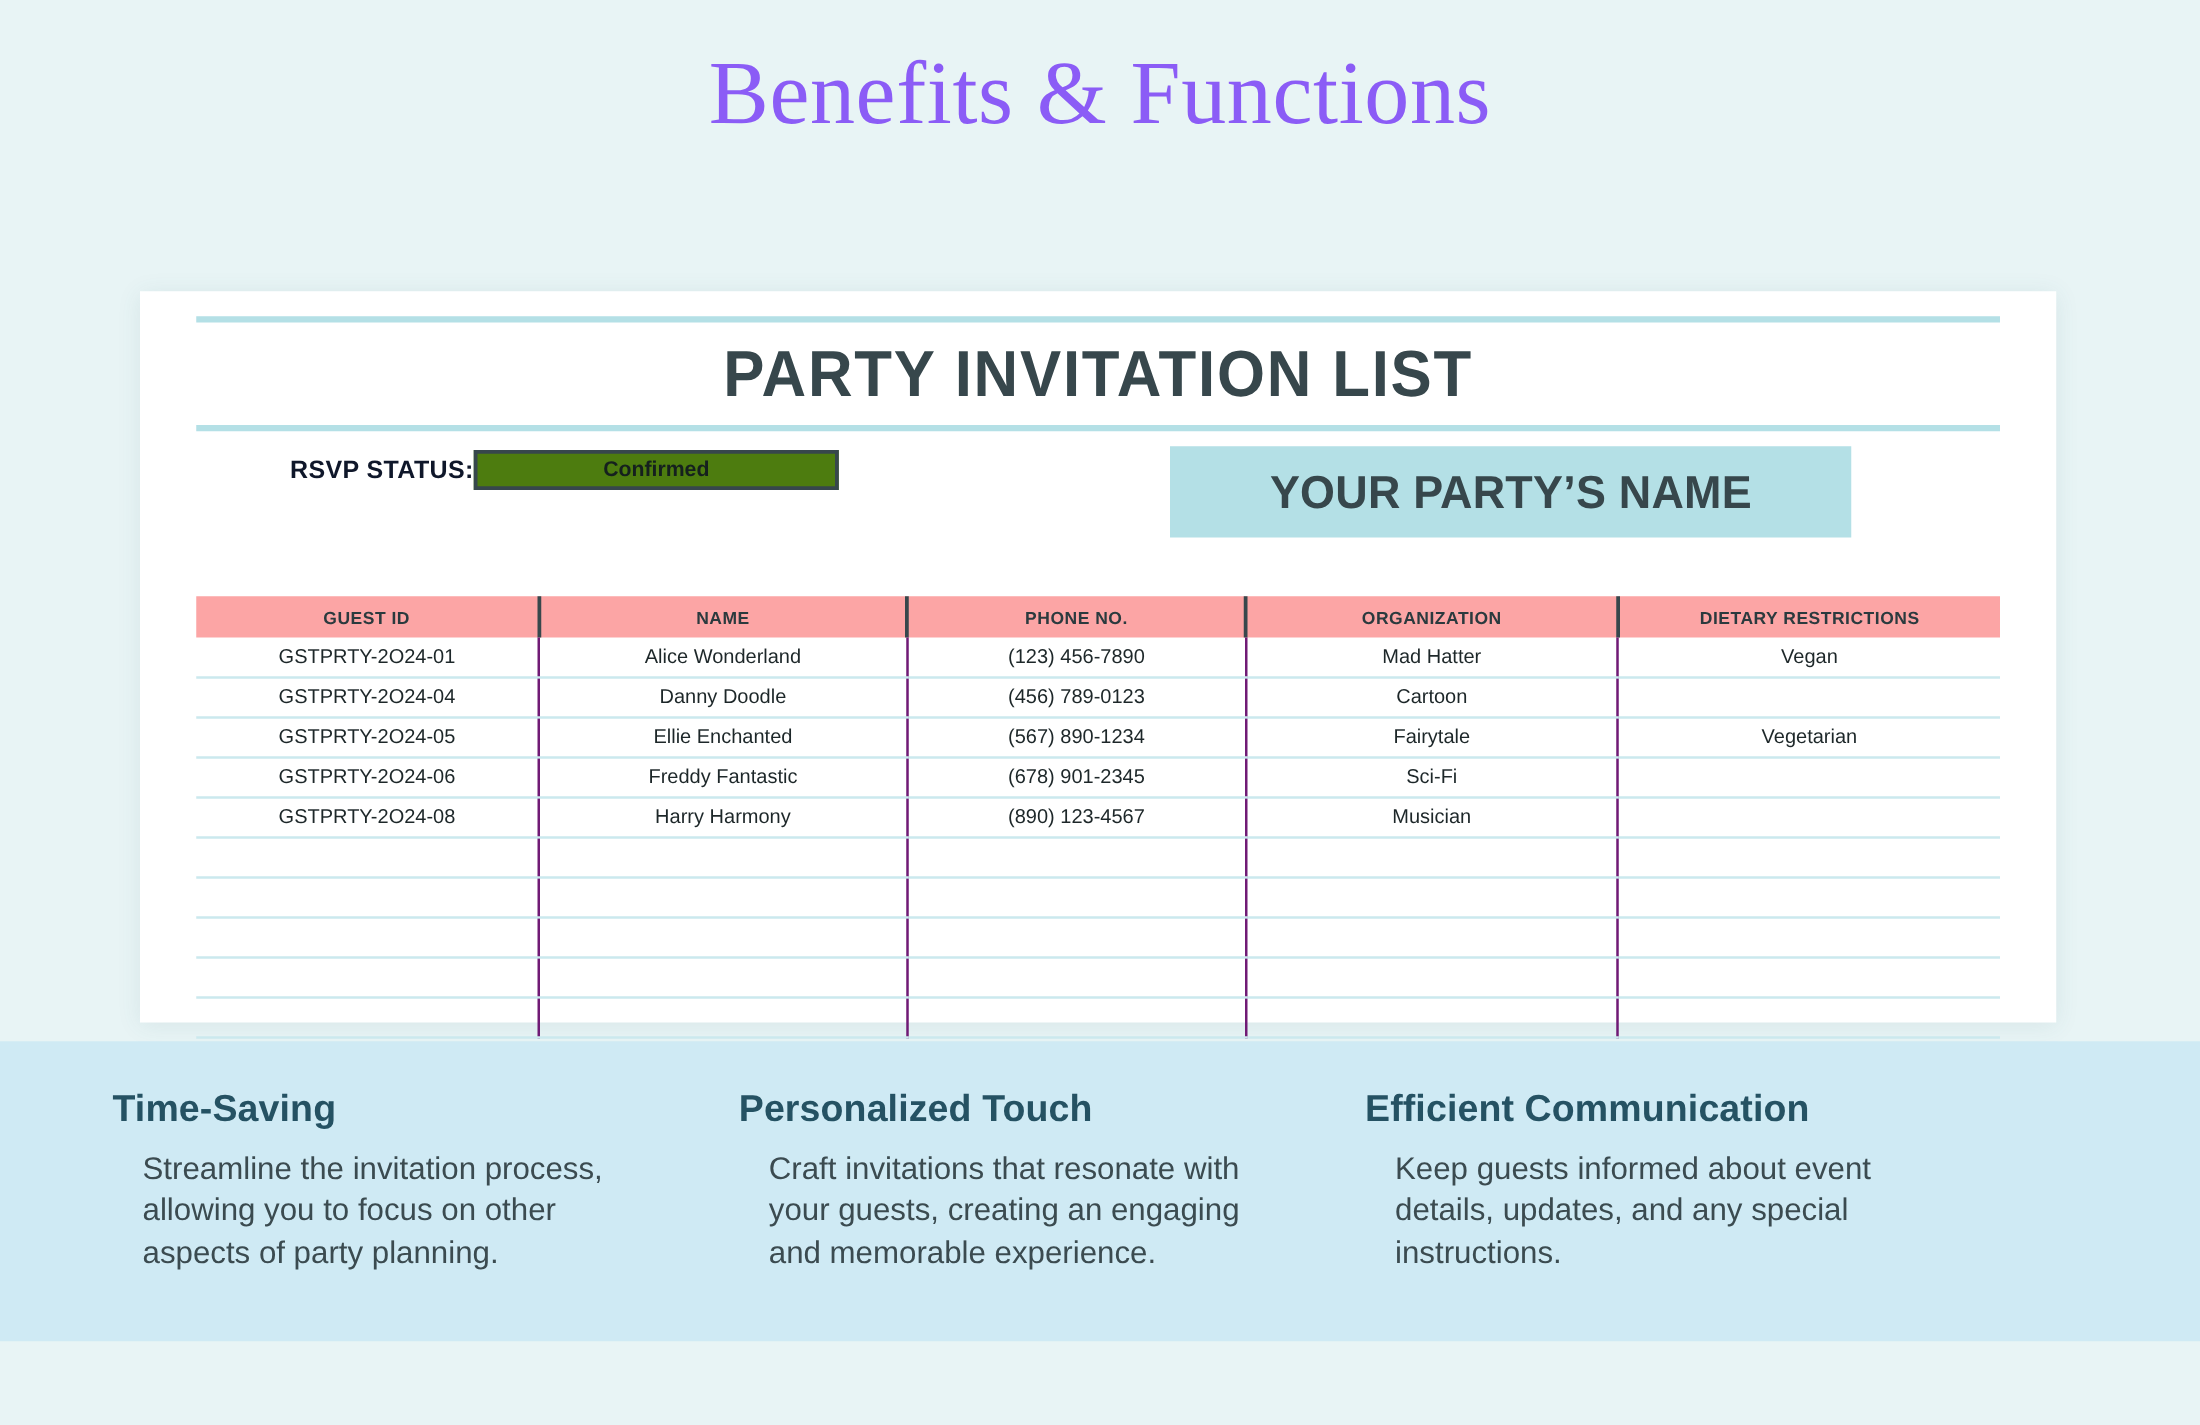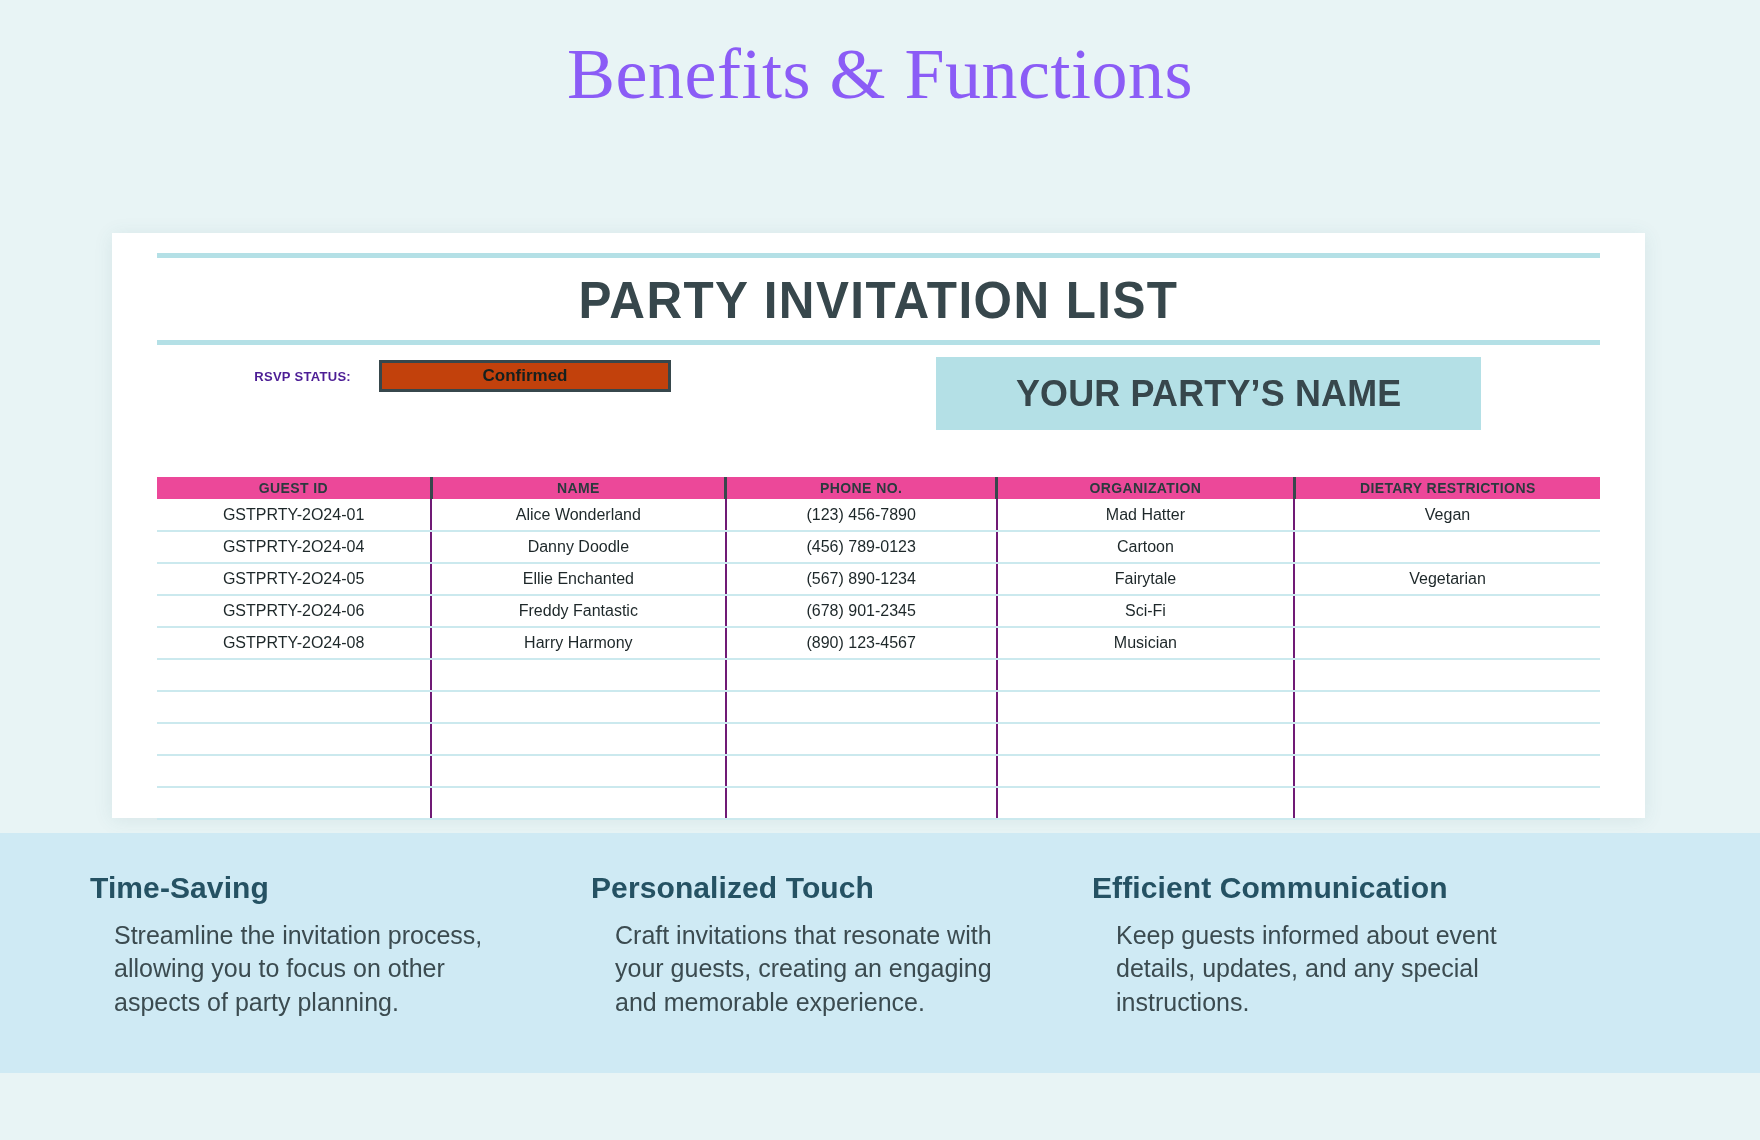--- a/index.html
+++ b/index.html
@@ -79,33 +79,32 @@
     left: 0;
     display: flex;
     align-items: center;
   }
   .meta-row.r1 { top: 3px; }
   .meta-row.r2 { top: 45px; }
 
   .meta-label {
     width: 222px;
     text-align: right;
-    padding-right: 28px;
-    font-size: 13px;
-    font-weight: bold;
-    color: #4c1d95;
+    font-size: 20px;
+    font-weight: bold;
+    color: #0f172a;
     letter-spacing: 0.3px;
     white-space: nowrap;
   }
 
   .meta-field {
     width: 292px;
     height: 32px;
     border: 3px solid #37474c;
-    background: #c2410c;
+    background: #4d7c0f;
     display: flex;
     align-items: center;
     justify-content: center;
     font-size: 17px;
     font-weight: bold;
     color: #15201e;
   }
   .meta-field.filled {
     background: #b4e0e6;
     font-size: 23px;
@@ -141,22 +140,22 @@
     table-layout: fixed;
     margin-top: 2px;
   }
   .guest-table col.c-id   { width: 19.0%; }
   .guest-table col.c-name { width: 20.4%; }
   .guest-table col.c-ph   { width: 18.8%; }
   .guest-table col.c-org  { width: 20.6%; }
   .guest-table col.c-diet { width: 21.2%; }
 
   .guest-table thead th {
-    background: #ec4899;
-    height: 22px;
+    background: #fca5a5;
+    height: 33px;
     font-size: 14px;
     font-weight: bold;
     color: #2b3a3e;
     letter-spacing: 0.4px;
     text-align: center;
     border-right: 3px solid #37474c;
     white-space: nowrap;
   }
   .guest-table thead th:last-child { border-right: none; }
 

